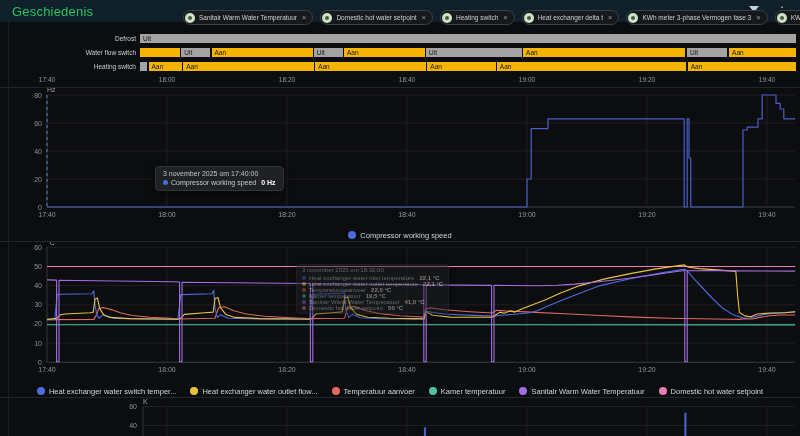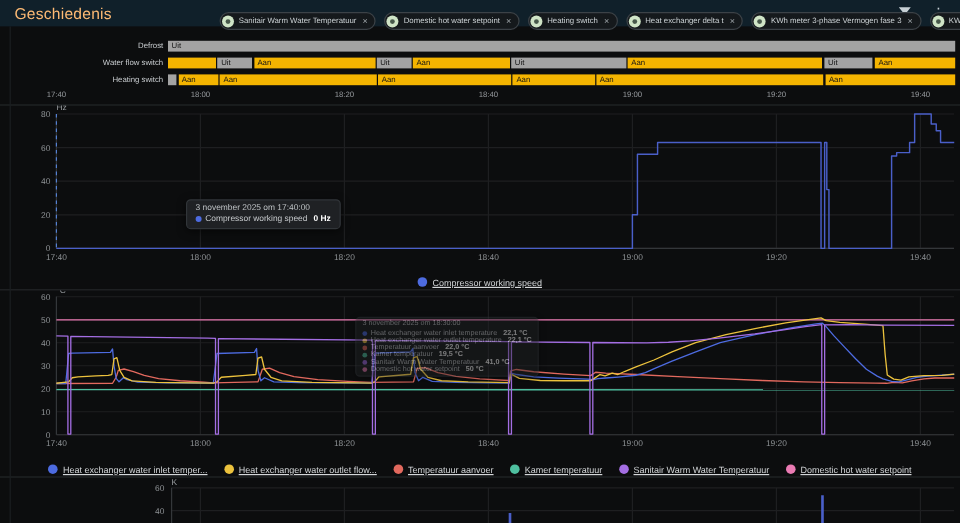--- a/index.html
+++ b/index.html
@@ -2,21 +2,21 @@
 <html><head>
 <meta charset="utf-8">
 <style>
   html,body{margin:0;padding:0;background:#0c0d0e;}
   body{width:800px;height:436px;overflow:hidden;position:relative;
        font-family:"Liberation Sans",sans-serif;color:#d4d7d9;}
   .edge-line{position:absolute;left:8px;top:22px;bottom:0;width:1px;background:#1b1e21;z-index:0;}
 
   
   header{height:22px;background:#10202a;display:flex;align-items:center;padding:0 12px;position:relative;z-index:3;}
-  .h-title{font-size:13px;color:#fdba74;letter-spacing:.2px;}
+  .h-title{font-size:13px;color:#22c55e;letter-spacing:.2px;}
   .h-spacer{flex:1;}
   .h-icons{display:flex;align-items:center;gap:16px;color:#c7d0d5;}
   .h-dots{font-size:12px;line-height:12px;cursor:pointer;}
 
   
   .chips{position:absolute;left:183px;top:10px;display:flex;gap:7px;z-index:5;}
   .chip{height:13px;border:1px solid #3c4247;border-radius:8px;background:#15191c;
         display:flex;align-items:center;padding:0 6px 0 1px;font-size:6.5px;color:#ccd2d5;white-space:nowrap;}
   .cicon{width:10px;height:10px;border-radius:50%;background:#cfe4c6;margin-right:4px;position:relative;flex:0 0 auto;}
   .cicon:after{content:"";position:absolute;left:3px;top:3px;width:4px;height:4px;border-radius:50%;background:#47584a;}
@@ -27,21 +27,21 @@
   .t-row{display:flex;align-items:center;margin-bottom:5px;height:9px;}
   .t-label{width:136px;text-align:right;padding-right:4px;font-size:6.5px;color:#c9cdd0;flex:0 0 auto;}
   .t-track{position:relative;flex:1;height:9px;margin-right:4px;}
   .t-seg{position:absolute;top:0;height:9px;font-size:6.5px;line-height:9px;color:#141414;
          padding-left:3px;box-sizing:border-box;overflow:hidden;white-space:nowrap;}
   .t-axis{position:relative;height:11px;}
   .t-axis span{position:absolute;width:28px;margin-left:-14px;text-align:center;font-size:6.5px;color:#94989c;}
 
   .divider{height:1px;background:#232628;}
 
-  section.chart{position:relative;text-decoration:underline;}
+  section.chart{position:relative;}
   svg{display:block;}
   .grid{stroke:#1e1f21;stroke-width:1;}
   .axisline{stroke:#34373a;stroke-width:1;}
   .ticktext{fill:#8f9396;font-size:7px;font-family:"Liberation Sans",sans-serif;}
   .unittext{fill:#9a9ea1;font-size:7px;font-family:"Liberation Sans",sans-serif;}
   .crosshair{stroke:#5a8dee;stroke-width:1;stroke-dasharray:3,3;opacity:.85;}
 
   .tip{position:absolute;background:#1f2124;border:1px solid #313539;border-radius:4px;
        padding:3px 7px 4px 7px;font-size:7px;color:#c6c9cc;box-shadow:0 2px 7px rgba(0,0,0,.55);z-index:4;white-space:nowrap;}
   .tip .t-title{color:#bfc3c6;margin-bottom:2px;}
@@ -267,21 +267,21 @@
       </div>
       <div class="t-line">
         <span class="dot" style="background: rgb(234, 123, 179);"></span>
         <span>Domestic hot water setpoint</span>
         <span class="val">50 °C</span>
       </div>
     </div>
   <div class="legend" id="legend2">
       <div class="l-item">
         <span class="l-dot" style="background: rgb(77, 107, 224);"></span>
-        <span>Heat exchanger water inlet temper...</span>
+        <span>Heat exchanger water switch temper...</span>
       </div>
       <div class="l-item">
         <span class="l-dot" style="background: rgb(236, 194, 61);"></span>
         <span>Heat exchanger water outlet flow...</span>
       </div>
       <div class="l-item">
         <span class="l-dot" style="background: rgb(226, 105, 94);"></span>
         <span>Temperatuur aanvoer</span>
       </div>
       <div class="l-item">

